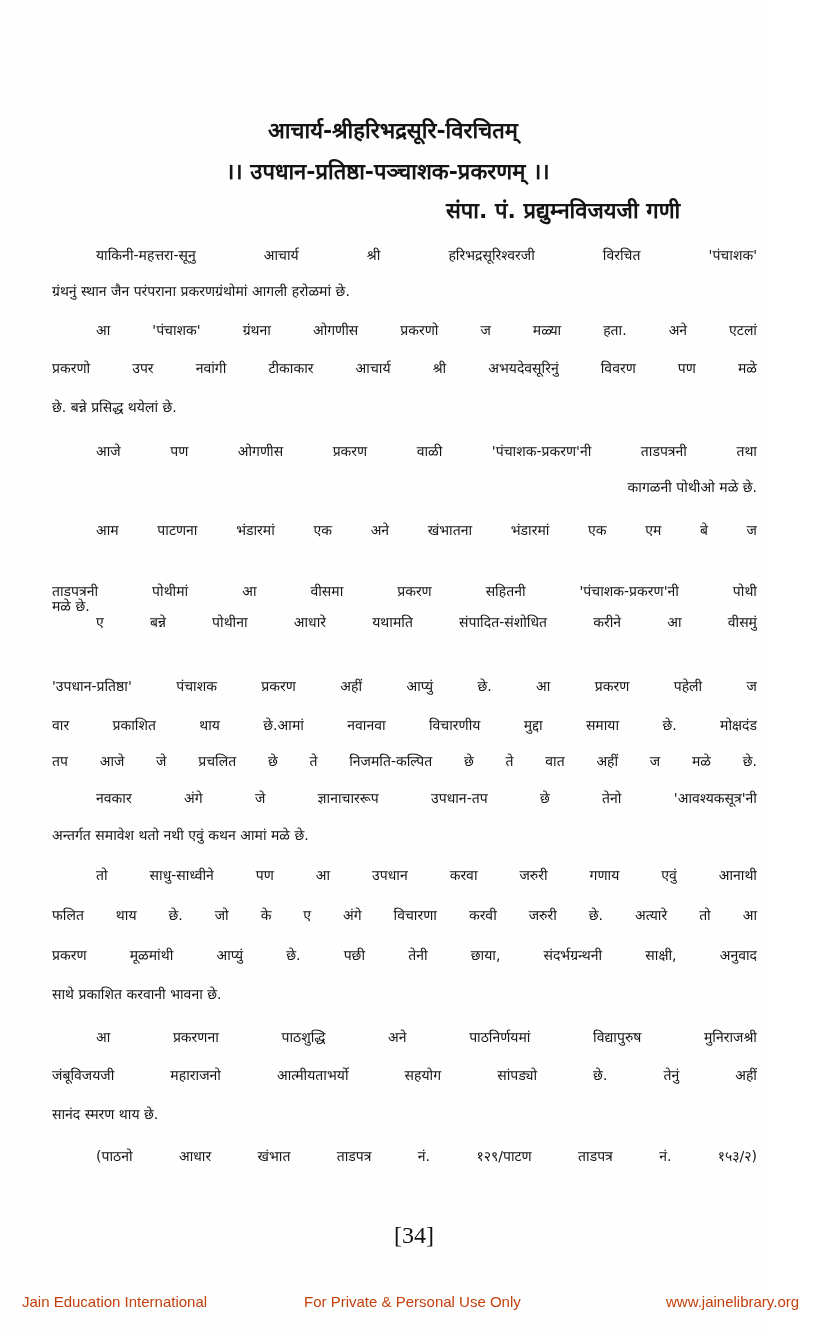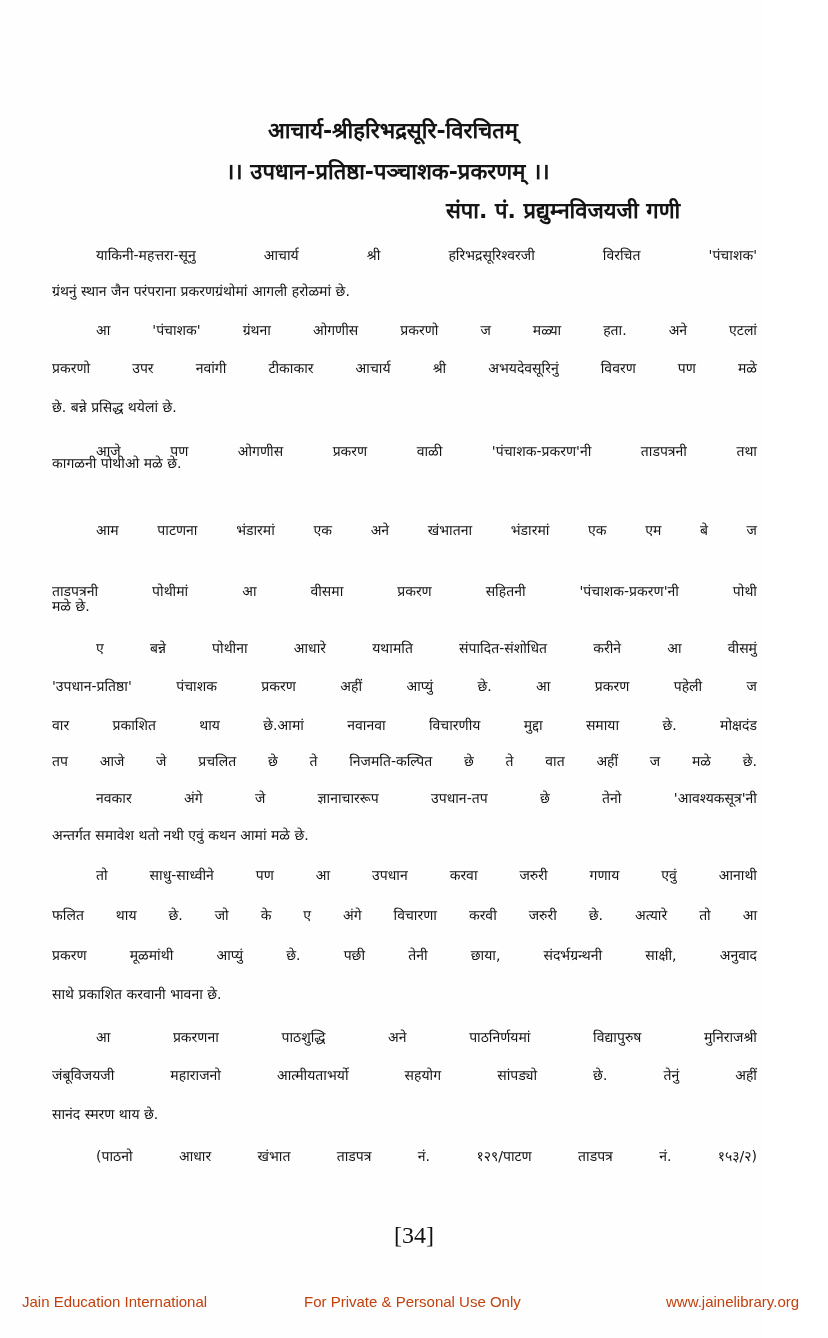--- a/index.html
+++ b/index.html
@@ -24,25 +24,25 @@
   <div class="line title" style="left:268px; top:116px;">आचार्य-श्रीहरिभद्रसूरि-विरचितम्</div>
   <div class="line title" style="left:226px; top:157px;">।। उपधान-प्रतिष्ठा-पञ्चाशक-प्रकरणम् ।।</div>
   <div class="line title" style="left:446px; top:196px;">संपा. पं. प्रद्युम्नविजयजी गणी</div>
 
   <div class="line indent" style="top:240px;">याकिनी-महत्तरा-सूनु आचार्य श्री हरिभद्रसूरिश्वरजी विरचित 'पंचाशक'</div>
   <div class="line just plain" style="top:276px;">ग्रंथनुं स्थान जैन परंपराना प्रकरणग्रंथोमां आगली हरोळमां छे.</div>
   <div class="line indent" style="top:315px;">आ 'पंचाशक' ग्रंथना ओगणीस प्रकरणो ज मळ्या हता. अने एटलां</div>
   <div class="line just" style="top:353px;">प्रकरणो उपर नवांगी टीकाकार आचार्य श्री अभयदेवसूरिनुं विवरण पण मळे</div>
   <div class="line just plain" style="top:392px;">छे. बन्ने प्रसिद्ध थयेलां छे.</div>
   <div class="line indent" style="top:436px;">आजे पण ओगणीस प्रकरण वाळी 'पंचाशक-प्रकरण'नी ताडपत्रनी तथा</div>
-  <div class="line just plain" style="top:448px;">कागळनी पोथीओ मळे छे.</div>
+  <div class="line just plain" style="top:472px;text-align:right;">कागळनी पोथीओ मळे छे.</div>
   <div class="line indent" style="top:515px;">आम पाटणना भंडारमां एक अने खंभातना भंडारमां एक एम बे ज</div>
   <div class="line just" style="top:576px;">ताडपत्रनी पोथीमां आ वीसमा प्रकरण सहितनी 'पंचाशक-प्रकरण'नी पोथी</div>
   <div class="line just plain" style="top:591px;">मळे छे.</div>
-  <div class="line indent" style="top:633px;">ए बन्ने पोथीना आधारे यथामति संपादित-संशोधित करीने आ वीसमुं</div>
+  <div class="line indent" style="top:607px;">ए बन्ने पोथीना आधारे यथामति संपादित-संशोधित करीने आ वीसमुं</div>
   <div class="line just" style="top:671px;">'उपधान-प्रतिष्ठा' पंचाशक प्रकरण अहीं आप्युं छे. आ प्रकरण पहेली ज</div>
   <div class="line just" style="top:710px;">वार प्रकाशित थाय छे.आमां नवानवा विचारणीय मुद्दा समाया छे. मोक्षदंड</div>
   <div class="line just" style="top:746px;">तप आजे जे प्रचलित छे ते निजमति-कल्पित छे ते वात अहीं ज मळे छे.</div>
   <div class="line indent" style="top:783px;">नवकार अंगे जे ज्ञानाचाररूप उपधान-तप छे तेनो 'आवश्यकसूत्र'नी</div>
   <div class="line just plain" style="top:820px;">अन्तर्गत समावेश थतो नथी एवुं कथन आमां मळे छे.</div>
   <div class="line indent" style="top:860px;">तो साधु-साध्वीने पण आ उपधान करवा जरुरी गणाय एवुं आनाथी</div>
   <div class="line just" style="top:900px;">फलित थाय छे. जो के ए अंगे विचारणा करवी जरुरी छे. अत्यारे तो आ</div>
   <div class="line just" style="top:940px;">प्रकरण मूळमांथी आप्युं छे. पछी तेनी छाया, संदर्भग्रन्थनी साक्षी, अनुवाद</div>
   <div class="line just plain" style="top:979px;">साथे प्रकाशित करवानी भावना छे.</div>
   <div class="line indent" style="top:1022px;">आ प्रकरणना पाठशुद्धि अने पाठनिर्णयमां विद्यापुरुष मुनिराजश्री</div>

